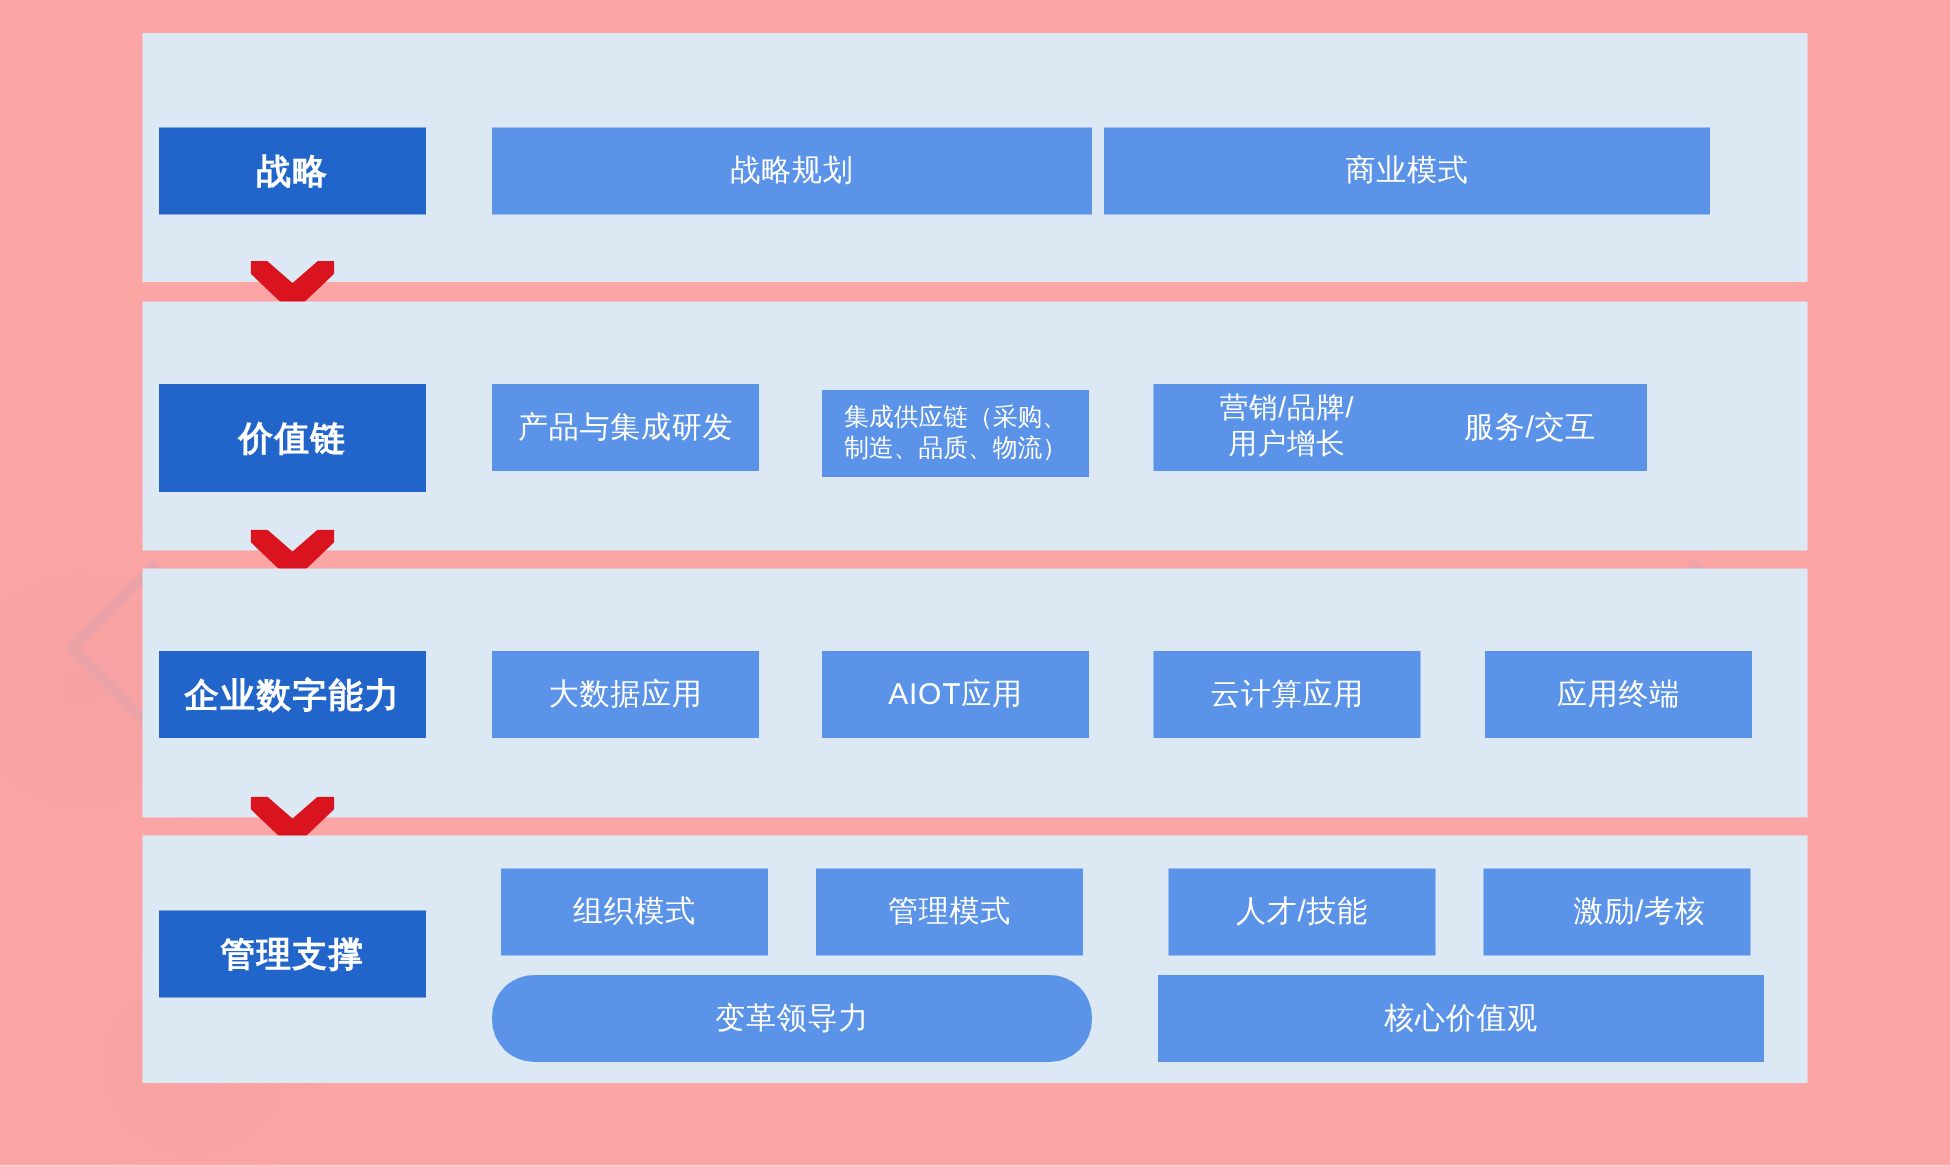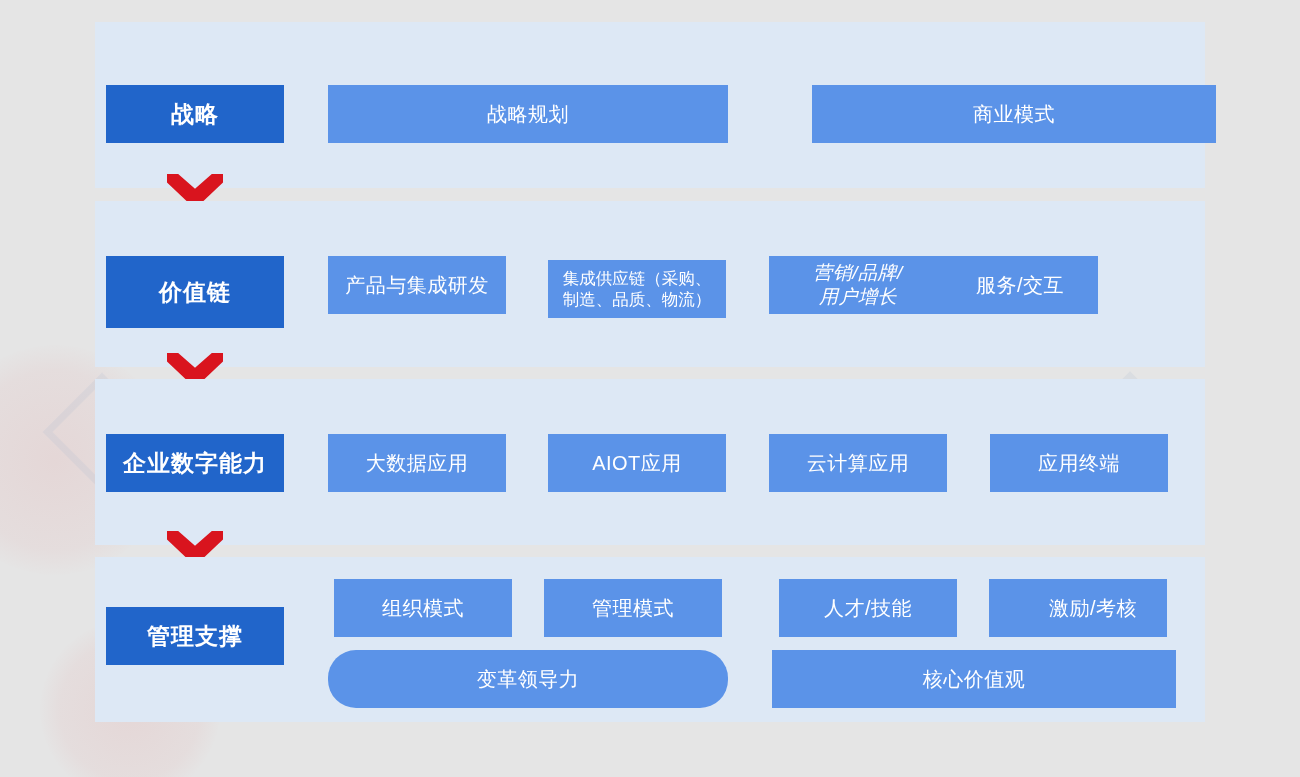--- a/index.html
+++ b/index.html
@@ -7,21 +7,21 @@
     padding: 0;
     background: #ffffff;
   }
   body {
     font-family: "Liberation Sans", "DejaVu Sans", sans-serif;
   }
   #canvas {
     position: relative;
     width: 1300px;
     height: 777px;
-    background: #e5e5e5;
+    background: #fca5a5;
     overflow: hidden;
   }
 
   
   .wm {
     position: absolute;
     pointer-events: none;
     user-select: none;
   }
   .wm-circle {
@@ -100,34 +100,34 @@
   <div class="wm wm-diamond" style="left:1085px; top:390px; width:76px; height:76px;"></div>
   <div class="wm wm-diamond inner" style="left:640px; top:600px; width:60px; height:60px;"></div>
   <div class="wm wm-diamond" style="left:60px; top:390px; width:70px; height:70px;"></div>
 
   <div class="band" style="top:22px; height:166px;"></div>
 
   <div class="box primary" style="left:106px; top:85px; width:178px; height:58px;">战略</div>
 
   <div class="box secondary" style="left:328px; top:85px; width:400px; height:58px;">战略规划</div>
 
-  <div class="box secondary" style="left:812px; top:85px; width:404px; height:58px;">商业模式</div>
+  <div class="box secondary" style="left:736px; top:85px; width:404px; height:58px;">商业模式</div>
 
   <div class="arrow" style="left:167px; top:174px;"></div>
 
   <div class="band" style="top:201px; height:166px;"></div>
 
   <div class="box primary" style="left:106px; top:256px; width:178px; height:72px;">价值链</div>
 
   <div class="box secondary" style="left:328px; top:256px; width:178px; height:58px;">产品与集成研发</div>
 
   <div class="box secondary small" style="left:548px; top:260px; width:178px; height:58px;">集成供应链（采购、
 制造、品质、物流）</div>
 
-  <div class="box secondary twoline" style="left:769px; top:256px; width:178px; height:58px;font-style:italic;">营销/品牌/
+  <div class="box secondary twoline" style="left:769px; top:256px; width:178px; height:58px;">营销/品牌/
 用户增长</div>
 
   <div class="box secondary" style="left:942px; top:256px; width:156px; height:58px;">服务/交互</div>
 
   <div class="arrow" style="left:167px; top:353px;"></div>
 
   <div class="band" style="top:379px; height:166px;"></div>
 
   <div class="box secondary" style="left:328px; top:434px; width:178px; height:58px;">大数据应用</div>
 

